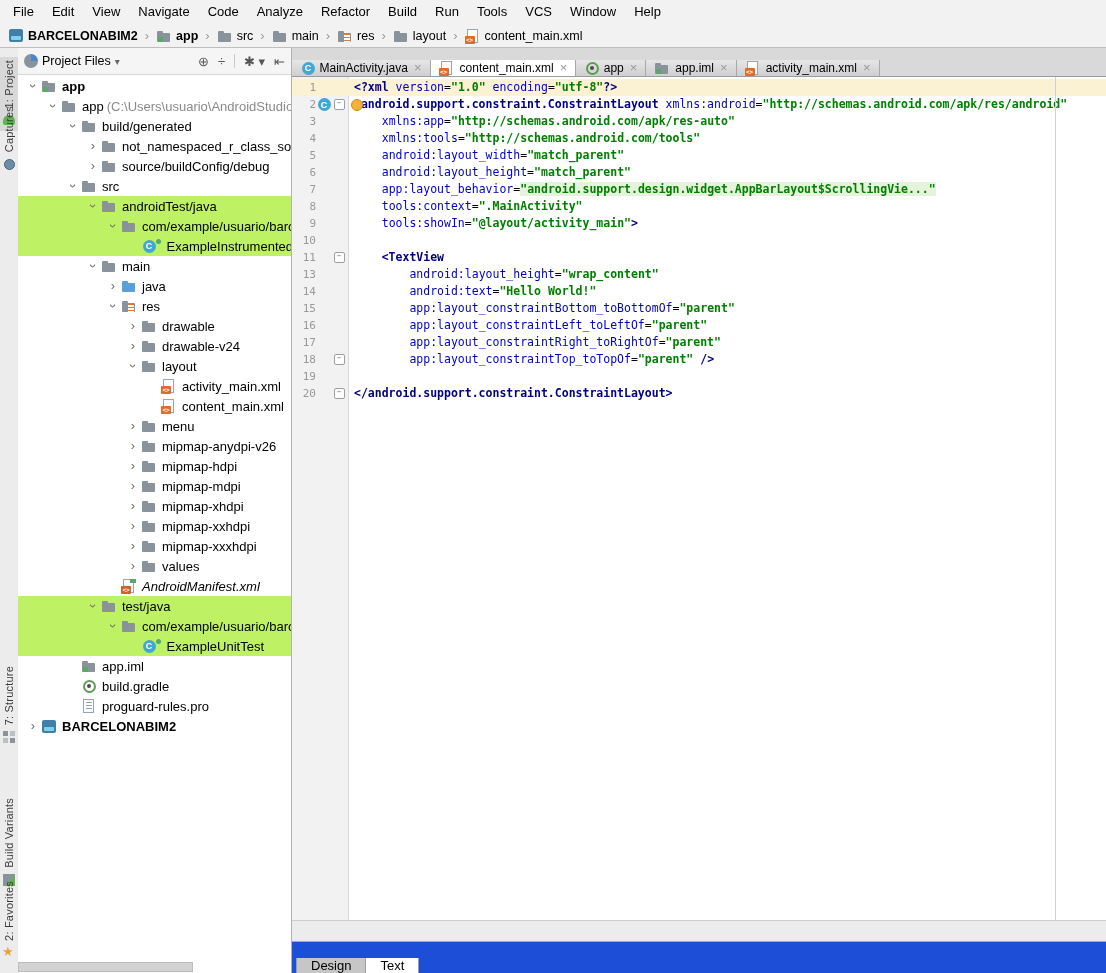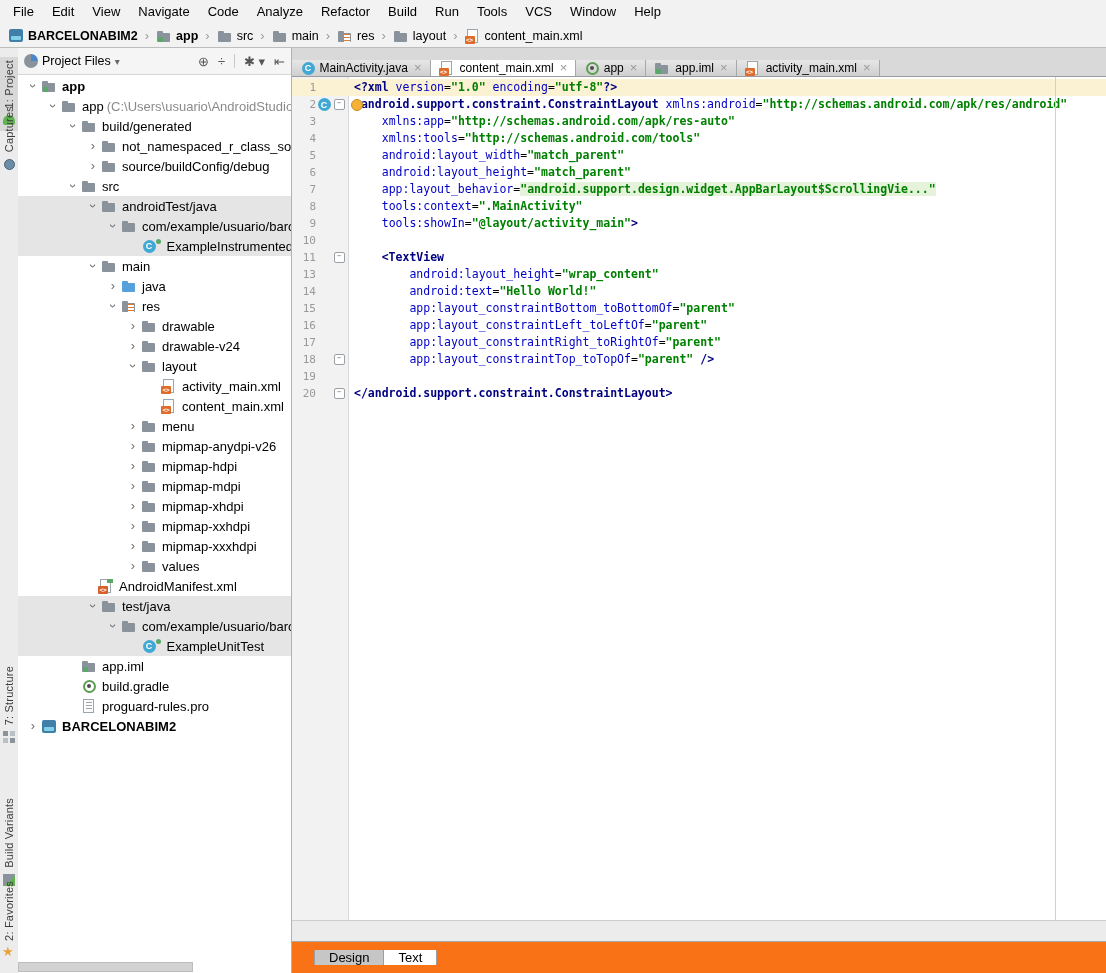--- a/index.html
+++ b/index.html
@@ -19,21 +19,21 @@
   .vlabel{writing-mode:vertical-rl;transform:rotate(180deg);font-size:11px;color:#3c3c3c;letter-spacing:.2px}
   
   #panel{position:absolute;top:48px;left:18px;width:273px;bottom:0;background:#fff;overflow:hidden}
   #phead{height:27px;background:#f5f5f5;border-bottom:1px solid #d6d6d6;display:flex;align-items:center;padding:0 6px;box-sizing:border-box;font-size:12.5px}
   #phead .title{margin:0 4px 0 4px}
   #phead .caret{color:#666;font-size:10px;margin-right:auto}
   .paction{color:#555;font-size:13px;margin-left:9px;line-height:27px}
   .vsep{width:1px;height:14px;background:#c9c9c9;margin-left:9px}
   #tree{position:absolute;top:28px;left:0;right:0;bottom:14px;overflow:hidden}
   .trow{display:flex;align-items:center;height:20px;font-size:13px;white-space:nowrap;cursor:default}
-  .trow.hl{background:#e5e5e5}
+  .trow.hl{background:#bef264}
   .chev{width:16px;flex:none;color:#6e6e6e;font-size:13px;text-align:center;display:inline-block;line-height:16px}
   .chev.open{transform:rotate(90deg)}
   .chev-spacer{width:16px;flex:none;display:inline-block}
   .tlabel{margin-left:5px}
   .tlabel.bold{font-weight:bold}
   .tpath{color:#8a8a8a;margin-left:3px}
   #hthumb{position:absolute;bottom:1px;left:0;width:175px;height:10px;background:#d2d2d2;border:1px solid #bdbdbd;box-sizing:border-box}
   
   #ecol{position:absolute;top:48px;left:291px;right:0;bottom:0;border-left:1px solid #b2b2b2;box-sizing:border-box}
   #etabs{height:28px;background:#d9d9d9;border-bottom:1px solid #9c9c9c;display:flex;align-items:flex-end}
@@ -53,21 +53,21 @@
   .fold{width:9px;height:9px;border:1px solid #9aa0a6;background:#fff;color:#666;font:7px/7px "DejaVu Sans Mono",monospace;text-align:center;display:inline-block;border-radius:2px;box-sizing:content-box}
   .code{font:11.5px/17px "DejaVu Sans Mono",monospace;white-space:pre;padding-left:6px}
   .s-tag{color:#000080;font-weight:bold}
   .s-attr{color:#0000c6}
   .s-val{color:#008000;font-weight:bold}
   .s-valf{color:#008000;font-weight:bold;background:#e4f3da}
   .s-pln{color:#000}
   #marginline{position:absolute;left:763px;top:0;bottom:0;width:1px;background:#d0d0d0;z-index:2}
   .bulb{position:absolute;left:59px;top:3px;width:10px;height:10px;background:#f3b135;border:1px solid #c98f1e;border-radius:50%;z-index:3}
   #strip{position:absolute;top:872px;left:0;right:0;height:21px;background:#ececec;border-top:1px solid #cdcdcd}
-  #btabs{position:absolute;top:893px;left:0;right:0;bottom:0;background:#f97316;border-top:1px solid #a9a9a9;display:flex;align-items:center;padding-left:22px}
+  #btabs{position:absolute;top:893px;left:0;right:0;bottom:0;background:#1d4ed8;border-top:1px solid #a9a9a9;display:flex;align-items:flex-end;padding-left:4px}
   .btab{display:flex;align-items:center;padding:0 14px;font-size:13px;border-right:1px solid #9e9e9e;cursor:default}
   .btab.inactive{background:#c6c6c6;border-left:1px solid #9e9e9e}
   .btab.active{background:#fff}
   
   .ic{width:16px;height:16px;flex:none;position:relative;display:inline-block;vertical-align:middle}
   .ic-folder,.ic-module-folder,.ic-folder-blue,.ic-res-folder{--fc:#8a939b}
   .ic-folder-blue{--fc:#56a0dc}
   .ic-folder::before,.ic-module-folder::before,.ic-folder-blue::before,.ic-res-folder::before{
     content:"";position:absolute;left:1px;top:5px;width:13px;height:9px;background:var(--fc);border-radius:1px}
   .ic-folder::after,.ic-module-folder::after,.ic-folder-blue::after,.ic-res-folder::after{
@@ -310,21 +310,21 @@
       <div class="trow" style="padding-left: 107px;">
         <span class="chev">›</span>
         <span class="ic ic-folder"></span>
         <span class="tlabel">mipmap-xxxhdpi</span>
       </div>
       <div class="trow" style="padding-left: 107px;">
         <span class="chev">›</span>
         <span class="ic ic-folder"></span>
         <span class="tlabel">values</span>
       </div>
-      <div class="trow" style="padding-left: 64px;">
+      <div class="trow" style="padding-left: 87px; font-style: italic;">
         <span class="chev-spacer"></span>
         <span class="ic ic-manifest"></span>
         <span class="tlabel">AndroidManifest.xml</span>
       </div>
       <div class="trow hl" style="padding-left: 67px;">
         <span class="chev open">›</span>
         <span class="ic ic-folder"></span>
         <span class="tlabel">test/java</span>
       </div>
       <div class="trow hl" style="padding-left: 87px;">

